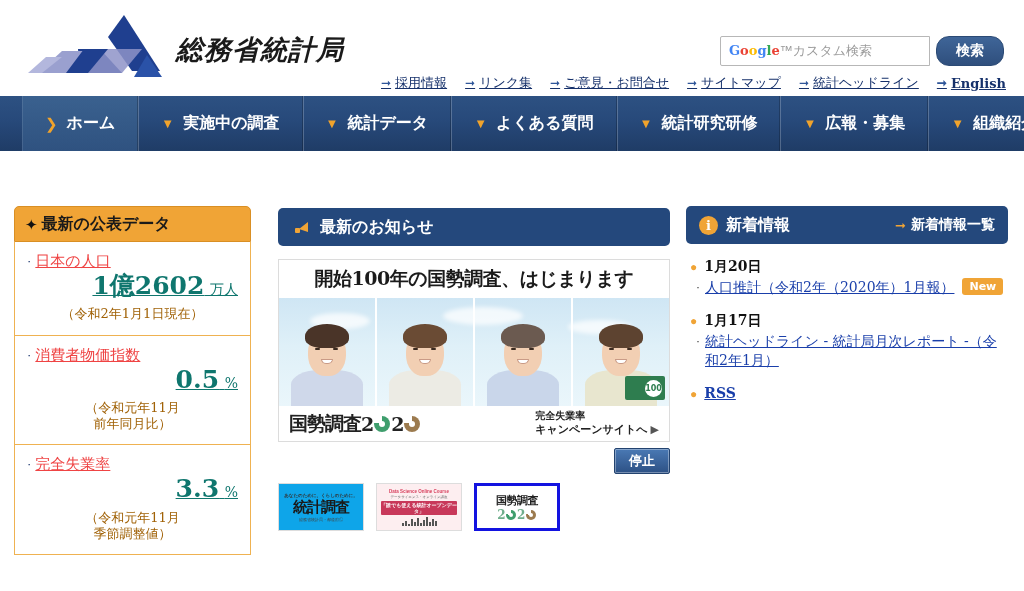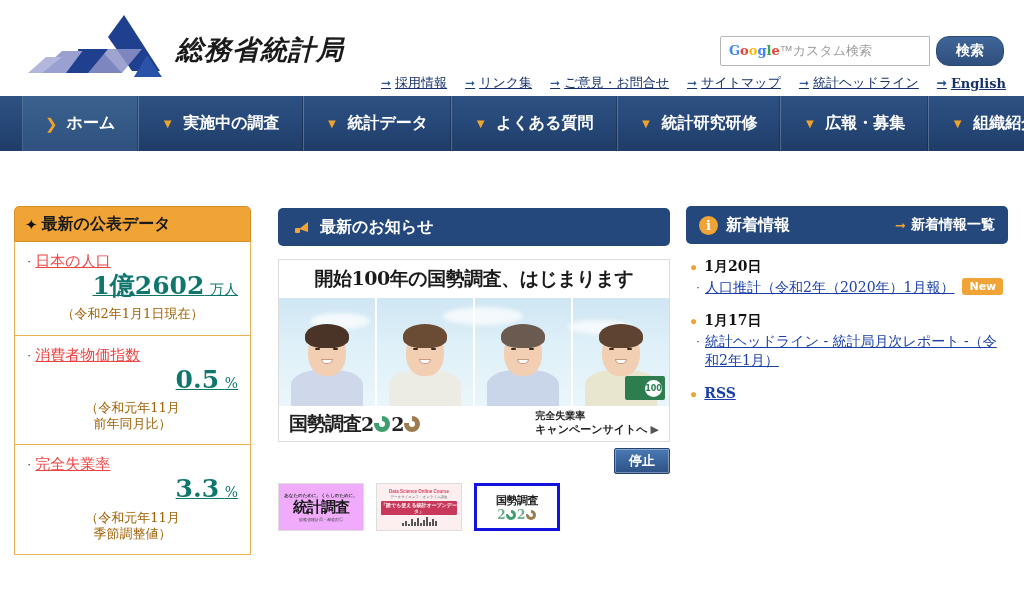--- a/index.html
+++ b/index.html
@@ -238,21 +238,21 @@
   }
 
   .thumb-row { display: flex; gap: 12px; margin-top: 9px; }
   .thumb {
     width: 86px; height: 48px; cursor: pointer;
     border: 1px solid #ddd; overflow: hidden; position: relative;
     display: flex; align-items: center; justify-content: center;
     text-align: center;
   }
   .thumb.selected { border: 3px solid #1313e0; }
-  .th1 { background: #f0abfc; }
+  .th1 { background: #0ea5e9; }
   .th1 .t-small { font-size: 4.5px; color: #333; font-weight: bold; display: block; }
   .th1 .t-big {
     font-size: 15px; font-weight: bold; color: #1a1a1a;
     font-family: "DejaVu Serif", serif; letter-spacing: -1px; display: block;
   }
   .th1 .t-foot { font-size: 4px; color: #444; display: block; }
   .th2 { background: #dcecf7; }
   .th2 .t-l {
     display: block; font-size: 10px; font-weight: bold; color: #2f6fa8;
     line-height: 1.35; letter-spacing: -0.6px;

